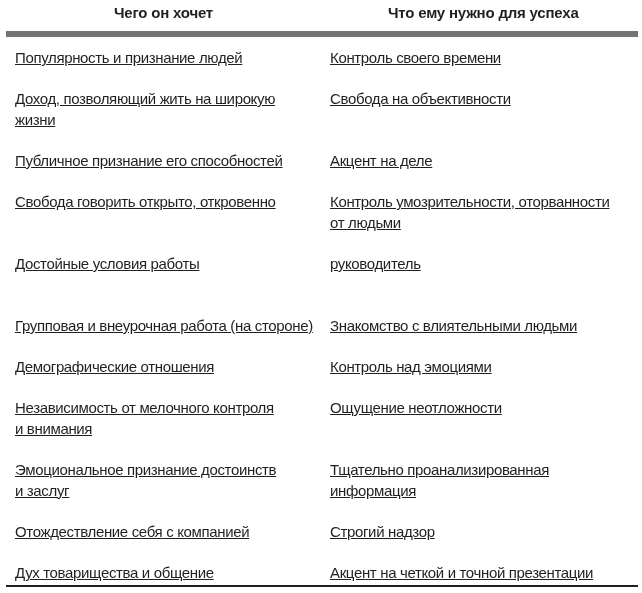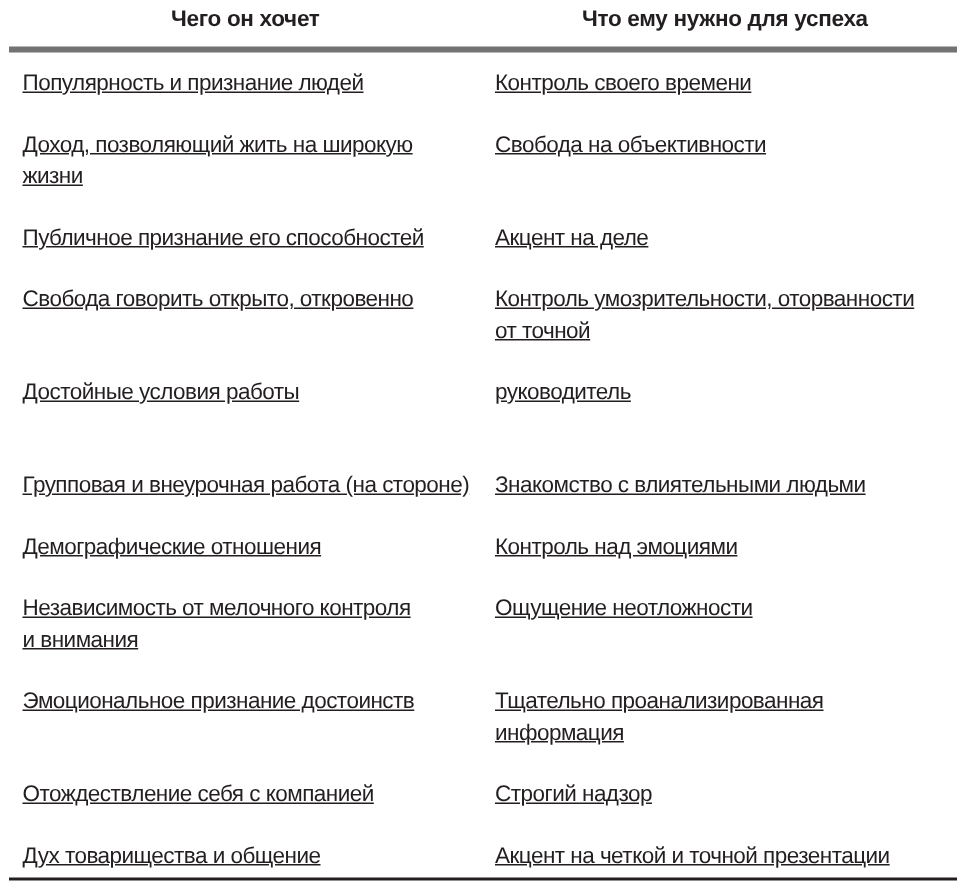--- a/index.html
+++ b/index.html
@@ -17,21 +17,21 @@
     }
     .table {
       position: absolute;
       left: 6px;
       top: 0;
       width: 632px;
     }
     .header {
       position: relative;
       height: 31px;
-      border-bottom: 4px solid #737373;
+      border-bottom: 6px solid #737373;
     }
     .header .hcell {
       position: absolute;
       top: 4px;
       font-size: 15px;
       font-weight: bold;
       letter-spacing: -0.2px;
       white-space: nowrap;
     }
     .header .hcell.left {
@@ -114,21 +114,21 @@
         <span class="line">Акцент на деле</span>
       </div>
     </div>
 
     <div class="row" style="top:155px">
       <div class="cell left">
         <span class="line">Свобода говорить открыто, откровенно</span>
       </div>
       <div class="cell right">
         <span class="line">Контроль умозрительности, оторванности</span>
-        <span class="line">от точной</span>
+        <span class="line">от людьми</span>
       </div>
     </div>
 
     <div class="row" style="top:217px">
       <div class="cell left">
         <span class="line">Достойные условия работы</span>
       </div>
       <div class="cell right">
         <span class="line">руководитель</span>
       </div>
@@ -158,20 +158,21 @@
         <span class="line">и внимания</span>
       </div>
       <div class="cell right">
         <span class="line">Ощущение неотложности</span>
       </div>
     </div>
 
     <div class="row" style="top:423px">
       <div class="cell left">
         <span class="line">Эмоциональное признание достоинств</span>
+        <span class="line">и заслуг</span>
       </div>
       <div class="cell right">
         <span class="line">Тщательно проанализированная</span>
         <span class="line">информация</span>
       </div>
     </div>
 
     <div class="row" style="top:485px">
       <div class="cell left">
         <span class="line">Отождествление себя с компанией</span>

